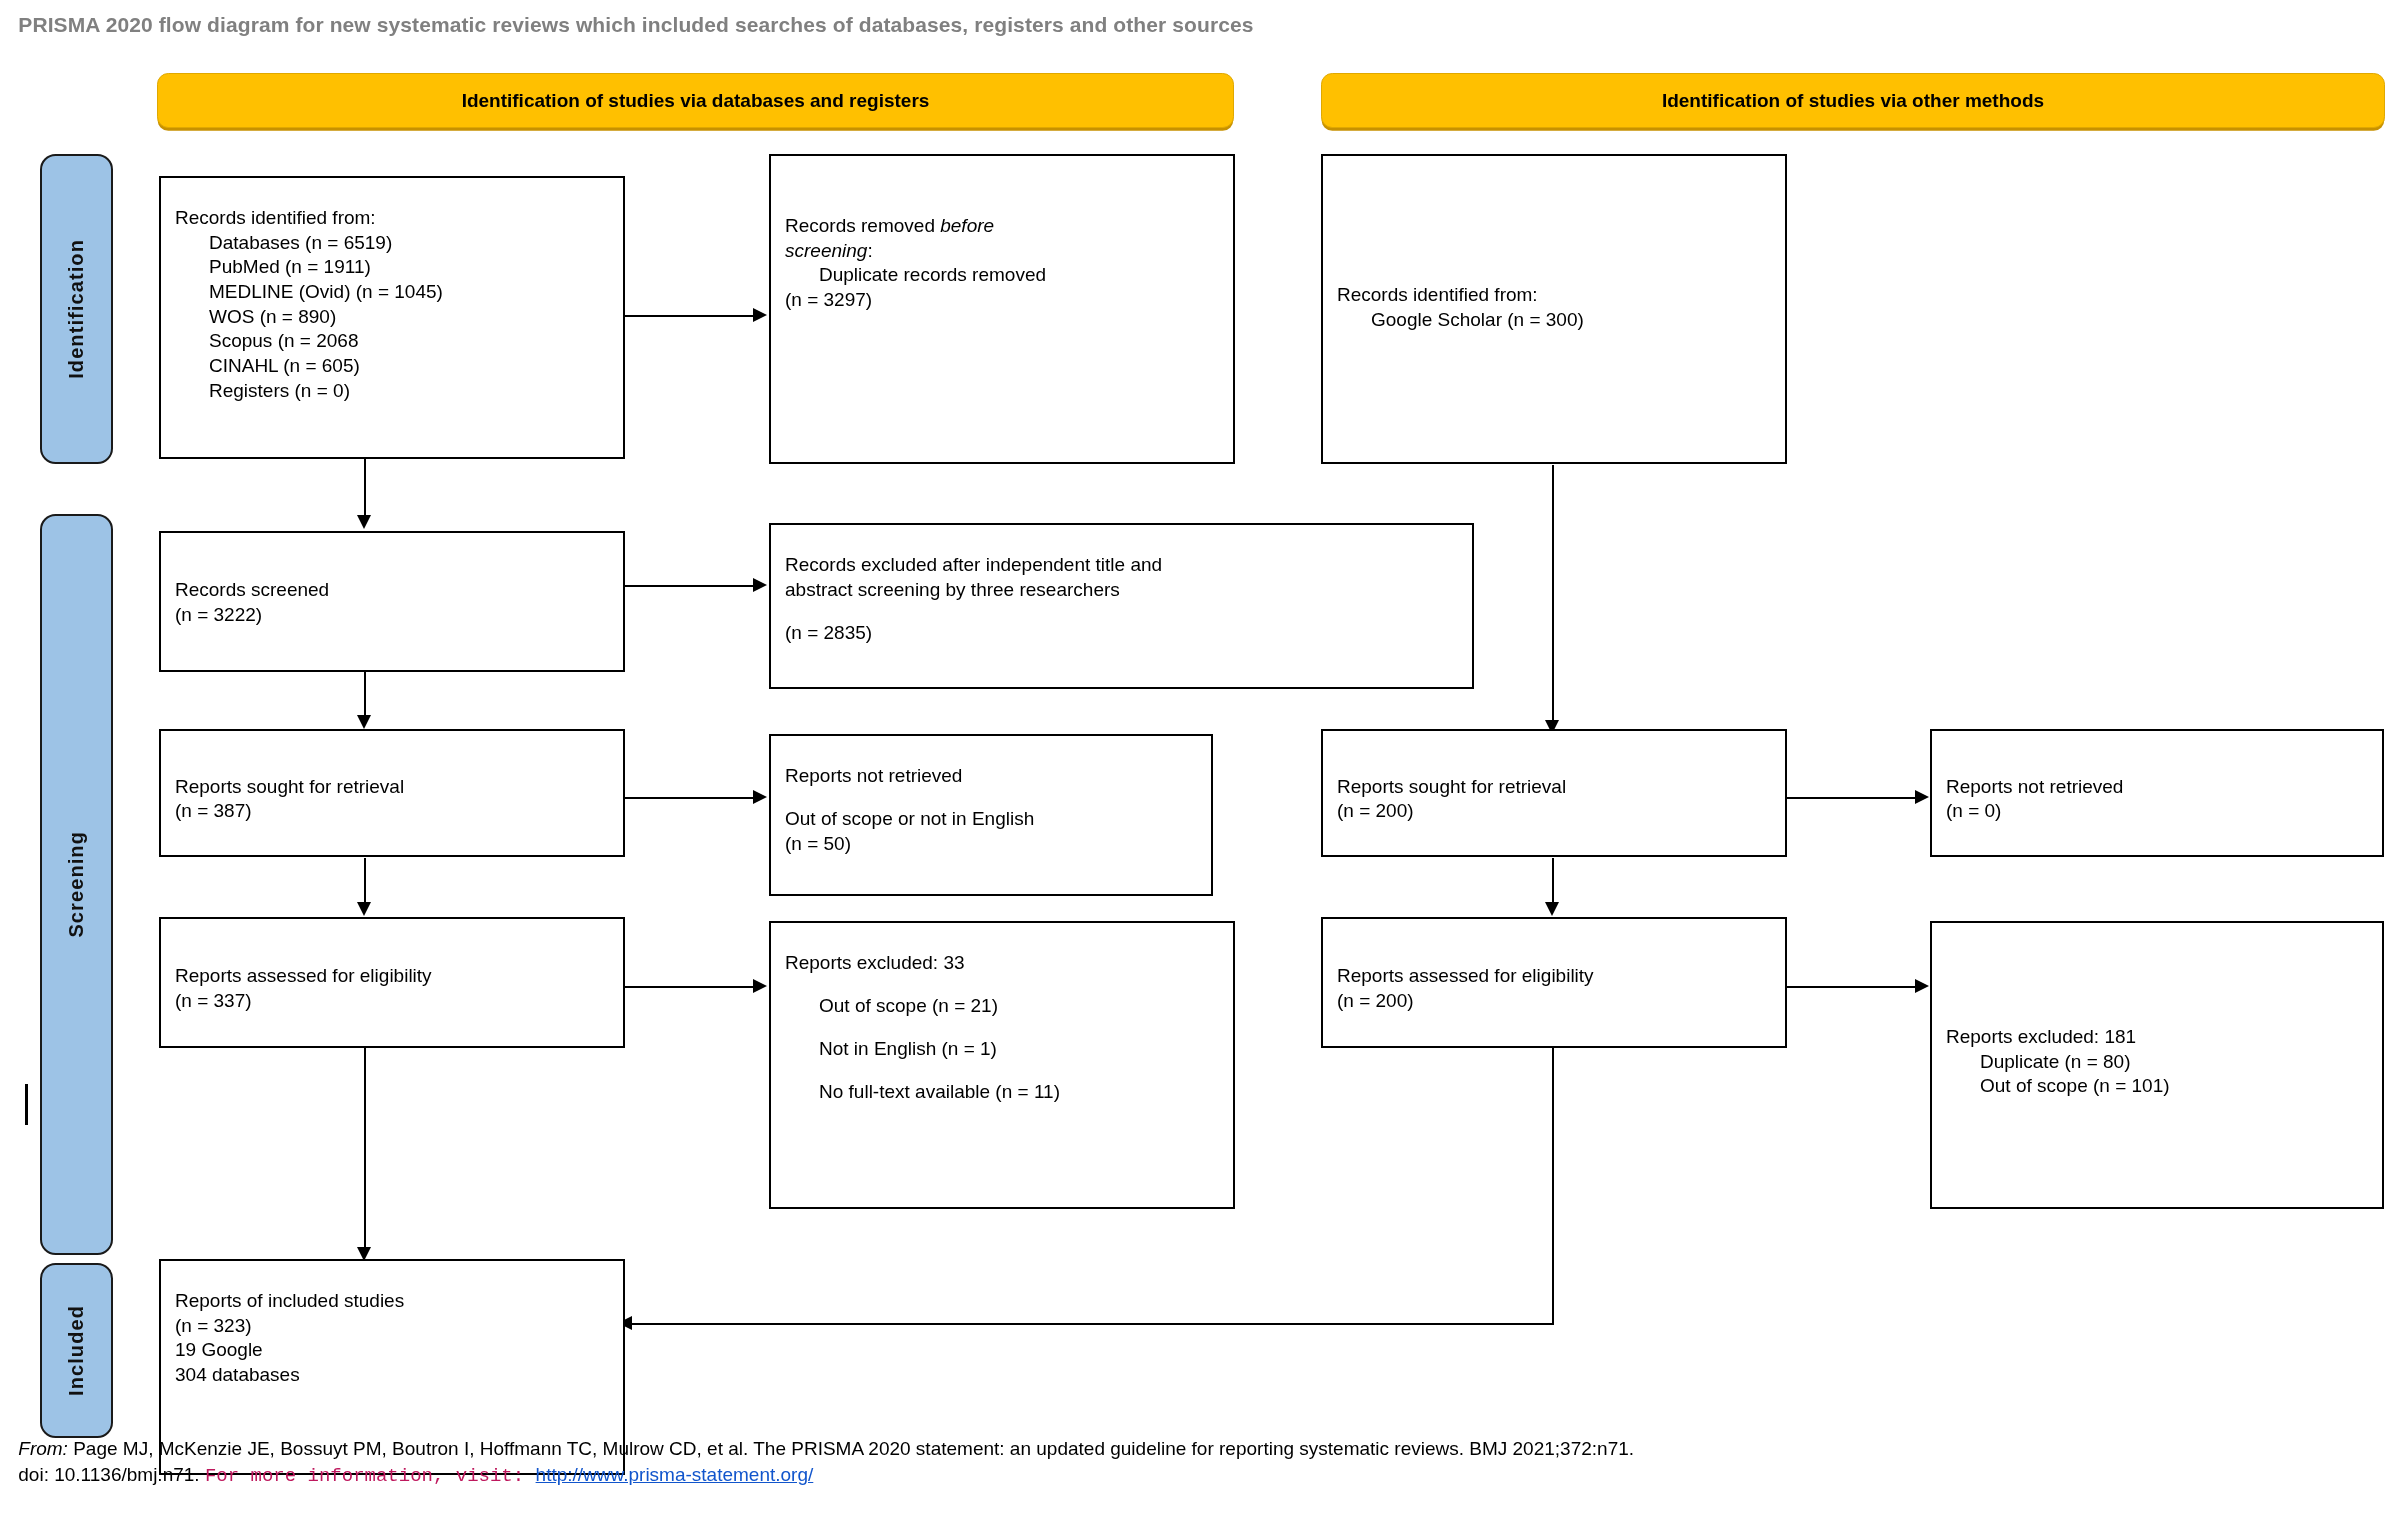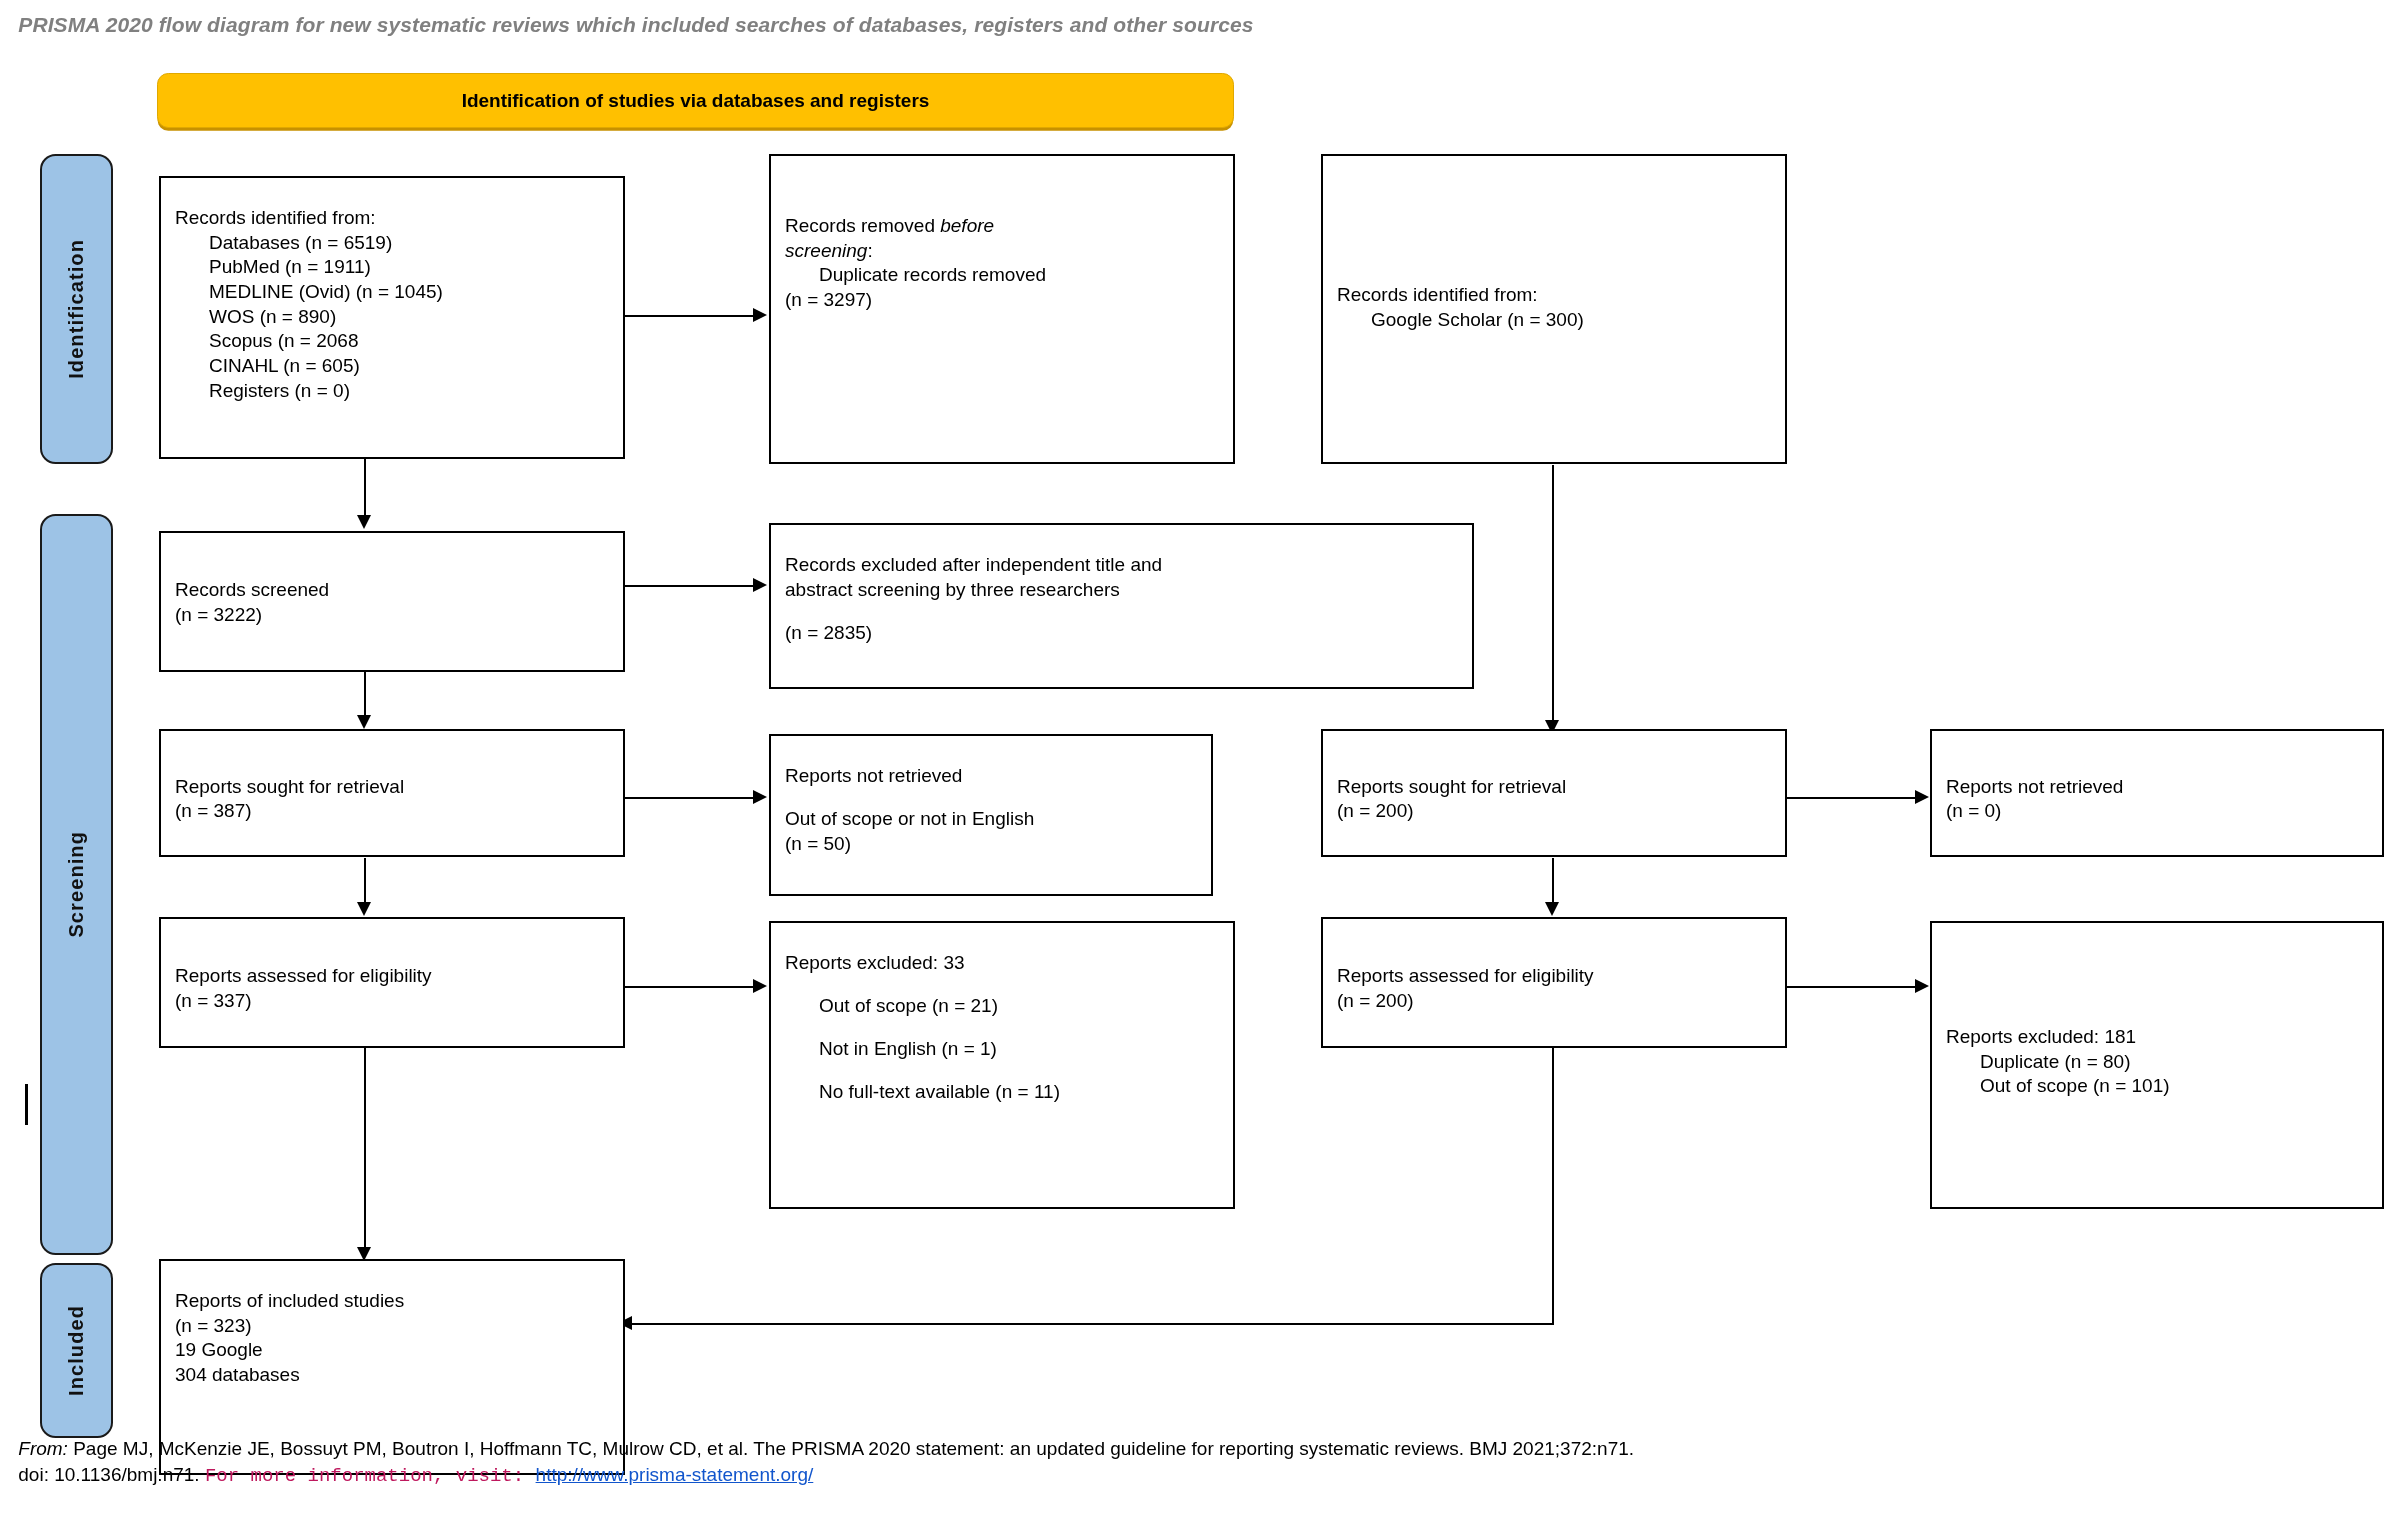--- a/index.html
+++ b/index.html
@@ -12,21 +12,21 @@
     overflow:hidden;
   }
   #stage { position:absolute; inset:0; }
 
   .abs { position:absolute; }
 
   
   #doc-title {
     left:18.3px; top:12.7px; width:1834px;
     font-size:21px; font-weight:bold; color:#808080;
-    letter-spacing:0.1px; white-space:nowrap;font-style:italic;
+    letter-spacing:0.1px; white-space:nowrap;
   }
 
   
   .col-header {
     background:#FFC000;
     border:1.4px solid #E0A800;
     border-radius:11.3px;
     box-shadow:0 3.5px 0 -0.7px #C79100;
     display:flex; align-items:center; justify-content:center;
     font-size:19px; font-weight:bold; color:#000;
@@ -98,20 +98,23 @@
 </style>
 </head>
 <body>
 
 <div id="stage">
 
   <div class="abs" id="doc-title">PRISMA 2020 flow diagram for new systematic reviews which included searches of databases, registers and other sources</div>
 
   <div class="abs col-header" style="left:157px; top:73px; width:1077px; height:55px;">
     <span>Identification of studies via databases and registers</span>
+  </div>
+  <div class="abs col-header" style="left:1321px; top:73px; width:1064px; height:55px;">
+    <span>Identification of studies via other methods</span>
   </div>
 
   <div class="abs stage-label" style="left:40px; top:154px; width:73px; height:310px;">
     <span>Identification</span>
   </div>
   <div class="abs stage-label" style="left:40px; top:514px; width:73px; height:741px;">
     <span>Screening</span>
   </div>
   <div class="abs stage-label" style="left:40px; top:1263px; width:73px; height:175px;">
     <span>Included</span>

